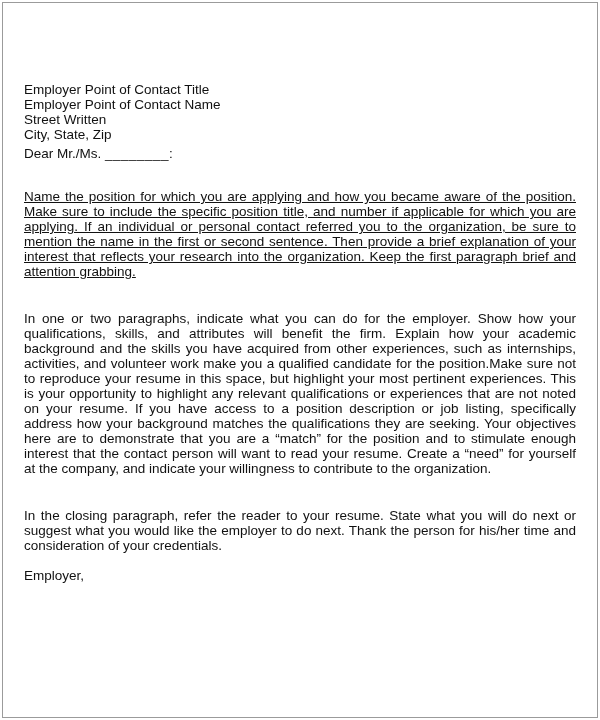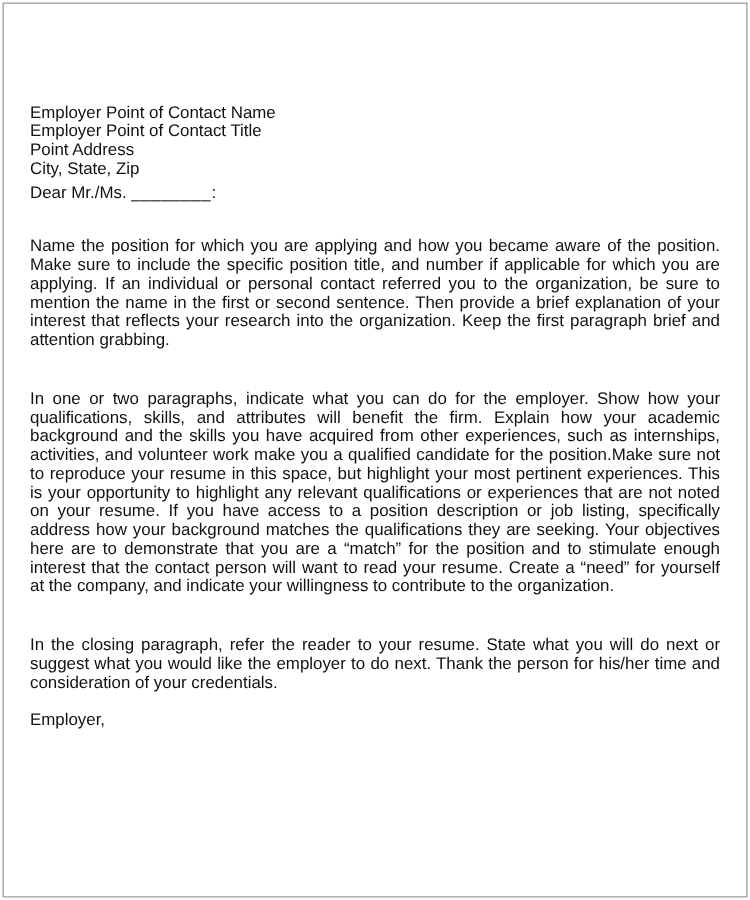--- a/index.html
+++ b/index.html
@@ -40,20 +40,21 @@
     white-space: nowrap;
   }
   .salutation-blank {
     letter-spacing: 0.5px;
   }
   .para {
     text-align: justify;
   }
   .para-first {
     margin-top: 28px;
+    text-decoration: underline;
   }
   .para-next {
     margin-top: 32px;
   }
   .closing {
     margin-top: 15px;
     white-space: nowrap;
   }
   .signature {
     margin-top: 15px;
@@ -61,23 +62,23 @@
   }
 </style>
 </head>
 <body>
 
 <div class="page-border"></div>
 
 <div class="letter">
 
   <div>
+    <div class="address-line">Employer Point of Contact Title</div>
     <div class="address-line">Employer Point of Contact Name</div>
-    <div class="address-line">Employer Point of Contact Title</div>
-    <div class="address-line">Point Address</div>
+    <div class="address-line">Street Written</div>
     <div class="address-line">City, State, Zip</div>
   </div>
 
   <div class="salutation">
     <span>Dear Mr./Ms.</span>
     <span class="salutation-blank">________</span><span>:</span>
   </div>
 
   <div class="para para-first">Name the position for which you are applying and how you became aware of the position.  Make sure to include the specific position title, and number if applicable for which you are applying.  If an individual or personal contact referred you to the organization, be sure to mention the name in the first or second sentence.  Then provide a brief explanation of your interest that reflects your research into the organization.  Keep the first paragraph brief and attention grabbing.</div>
 

